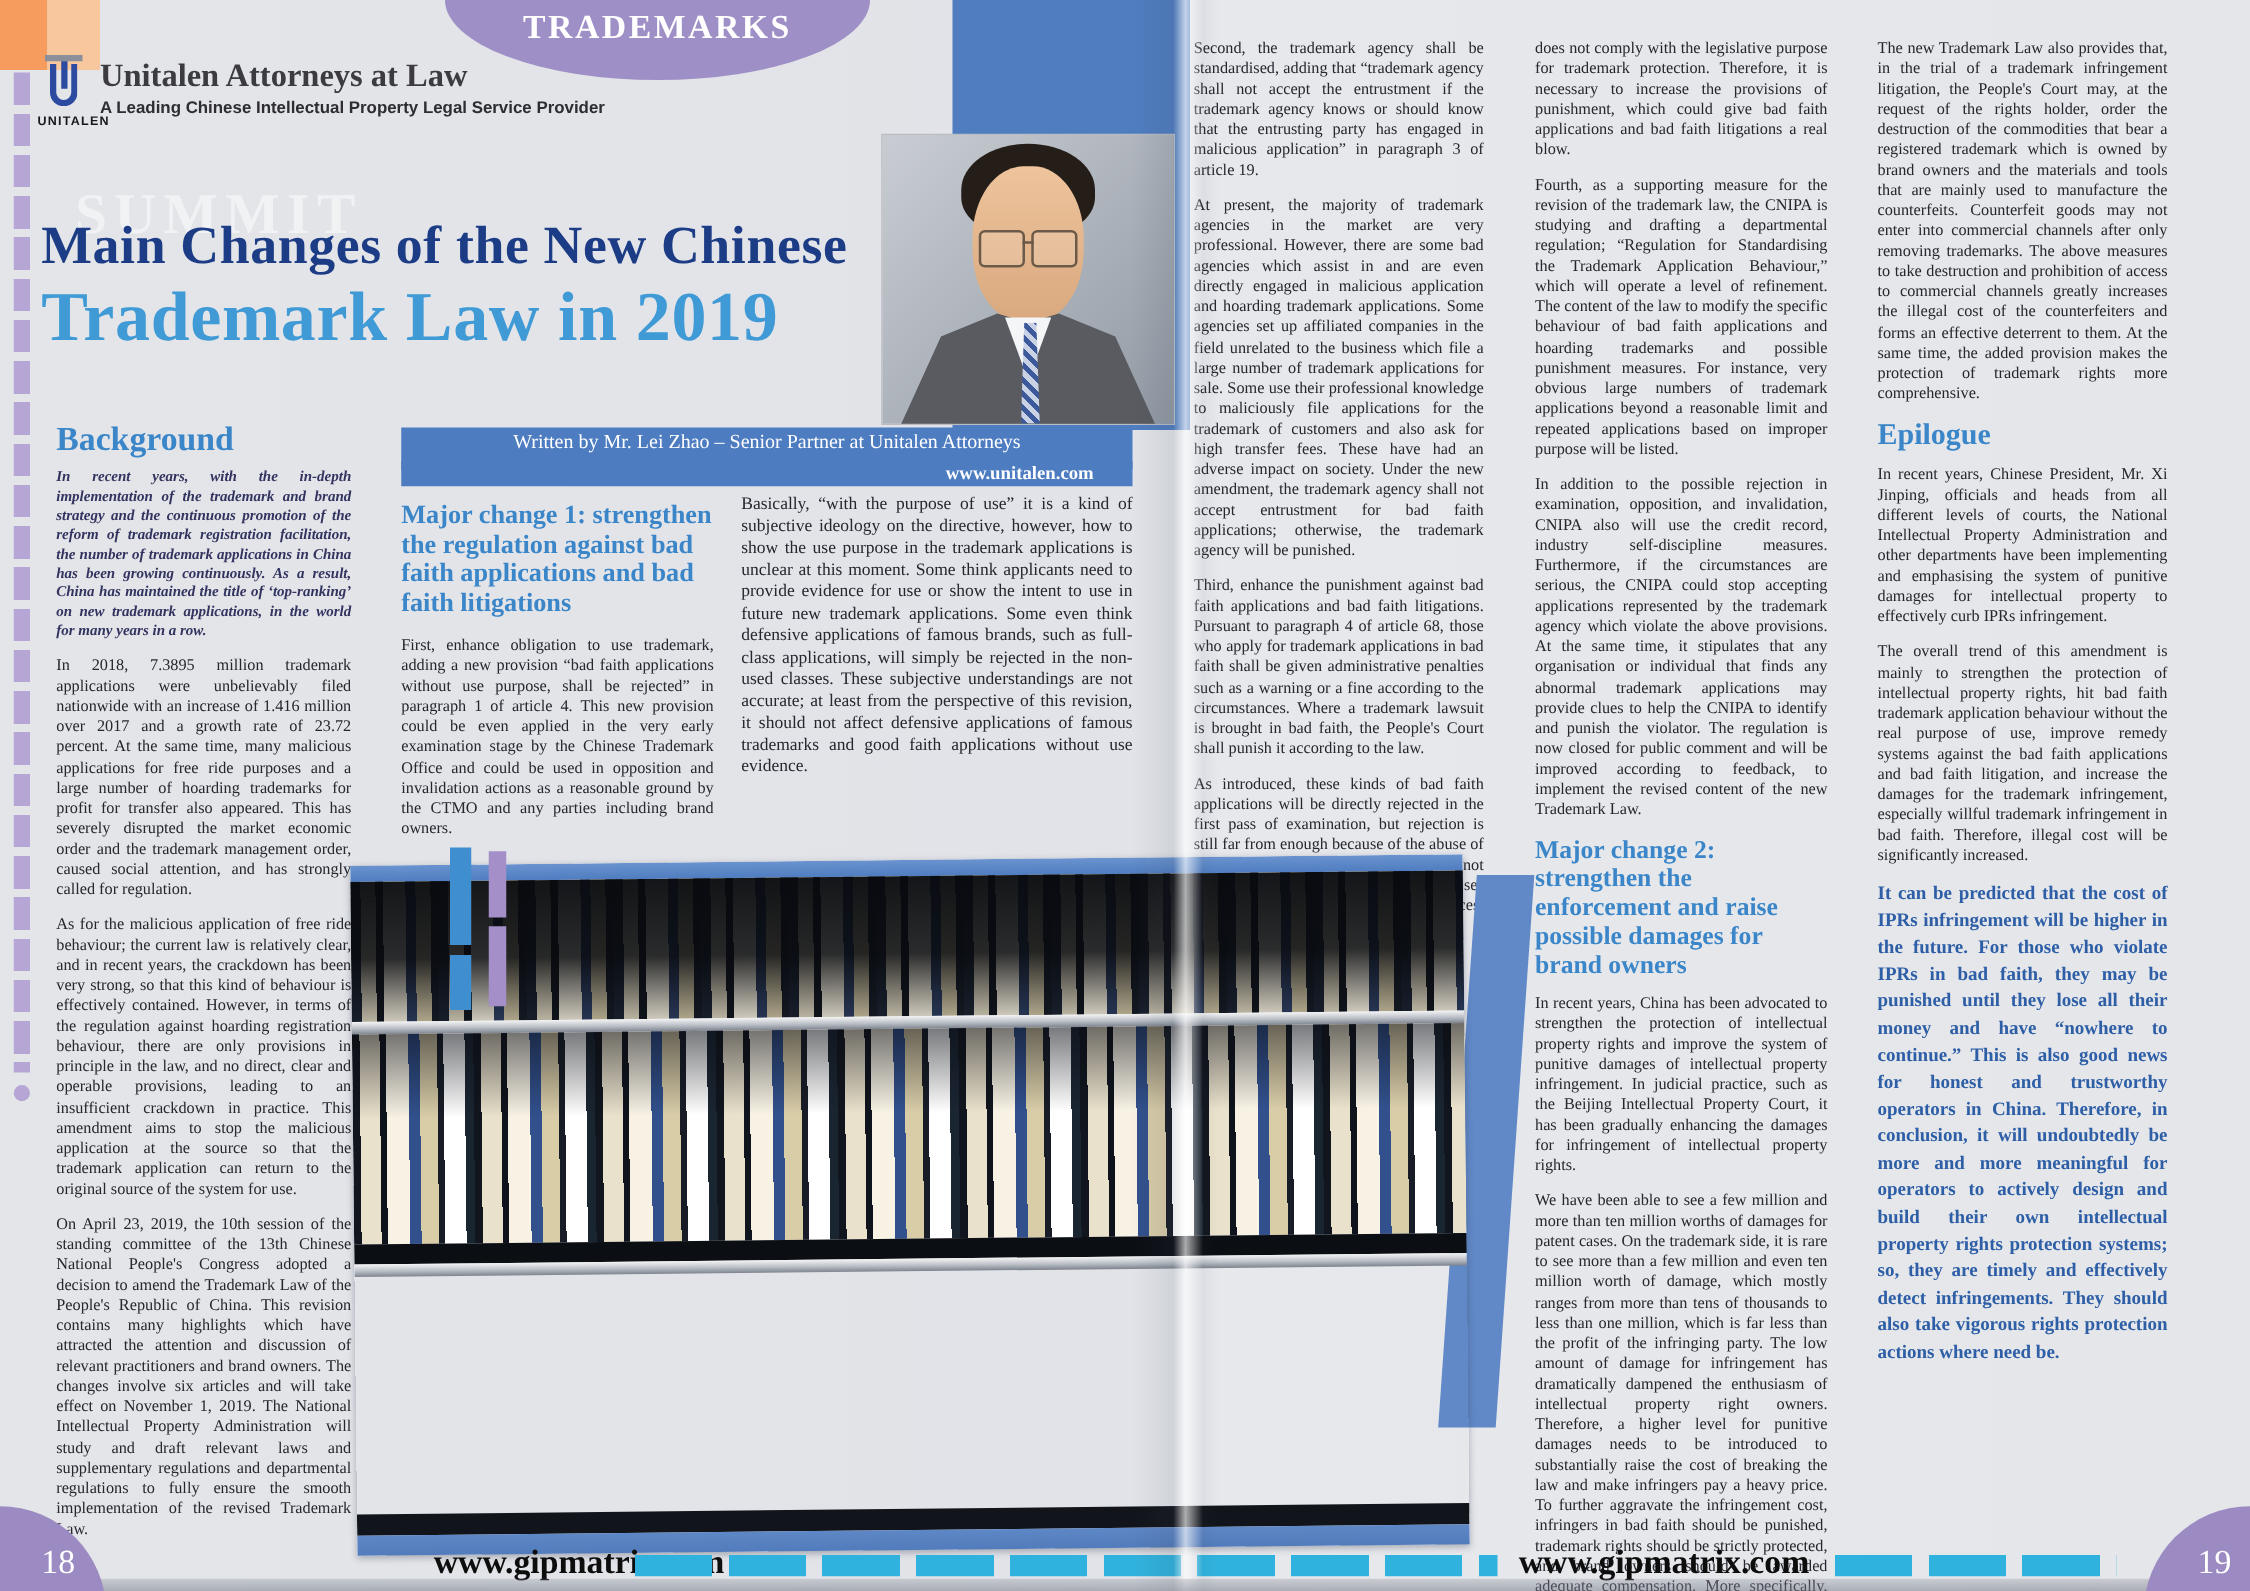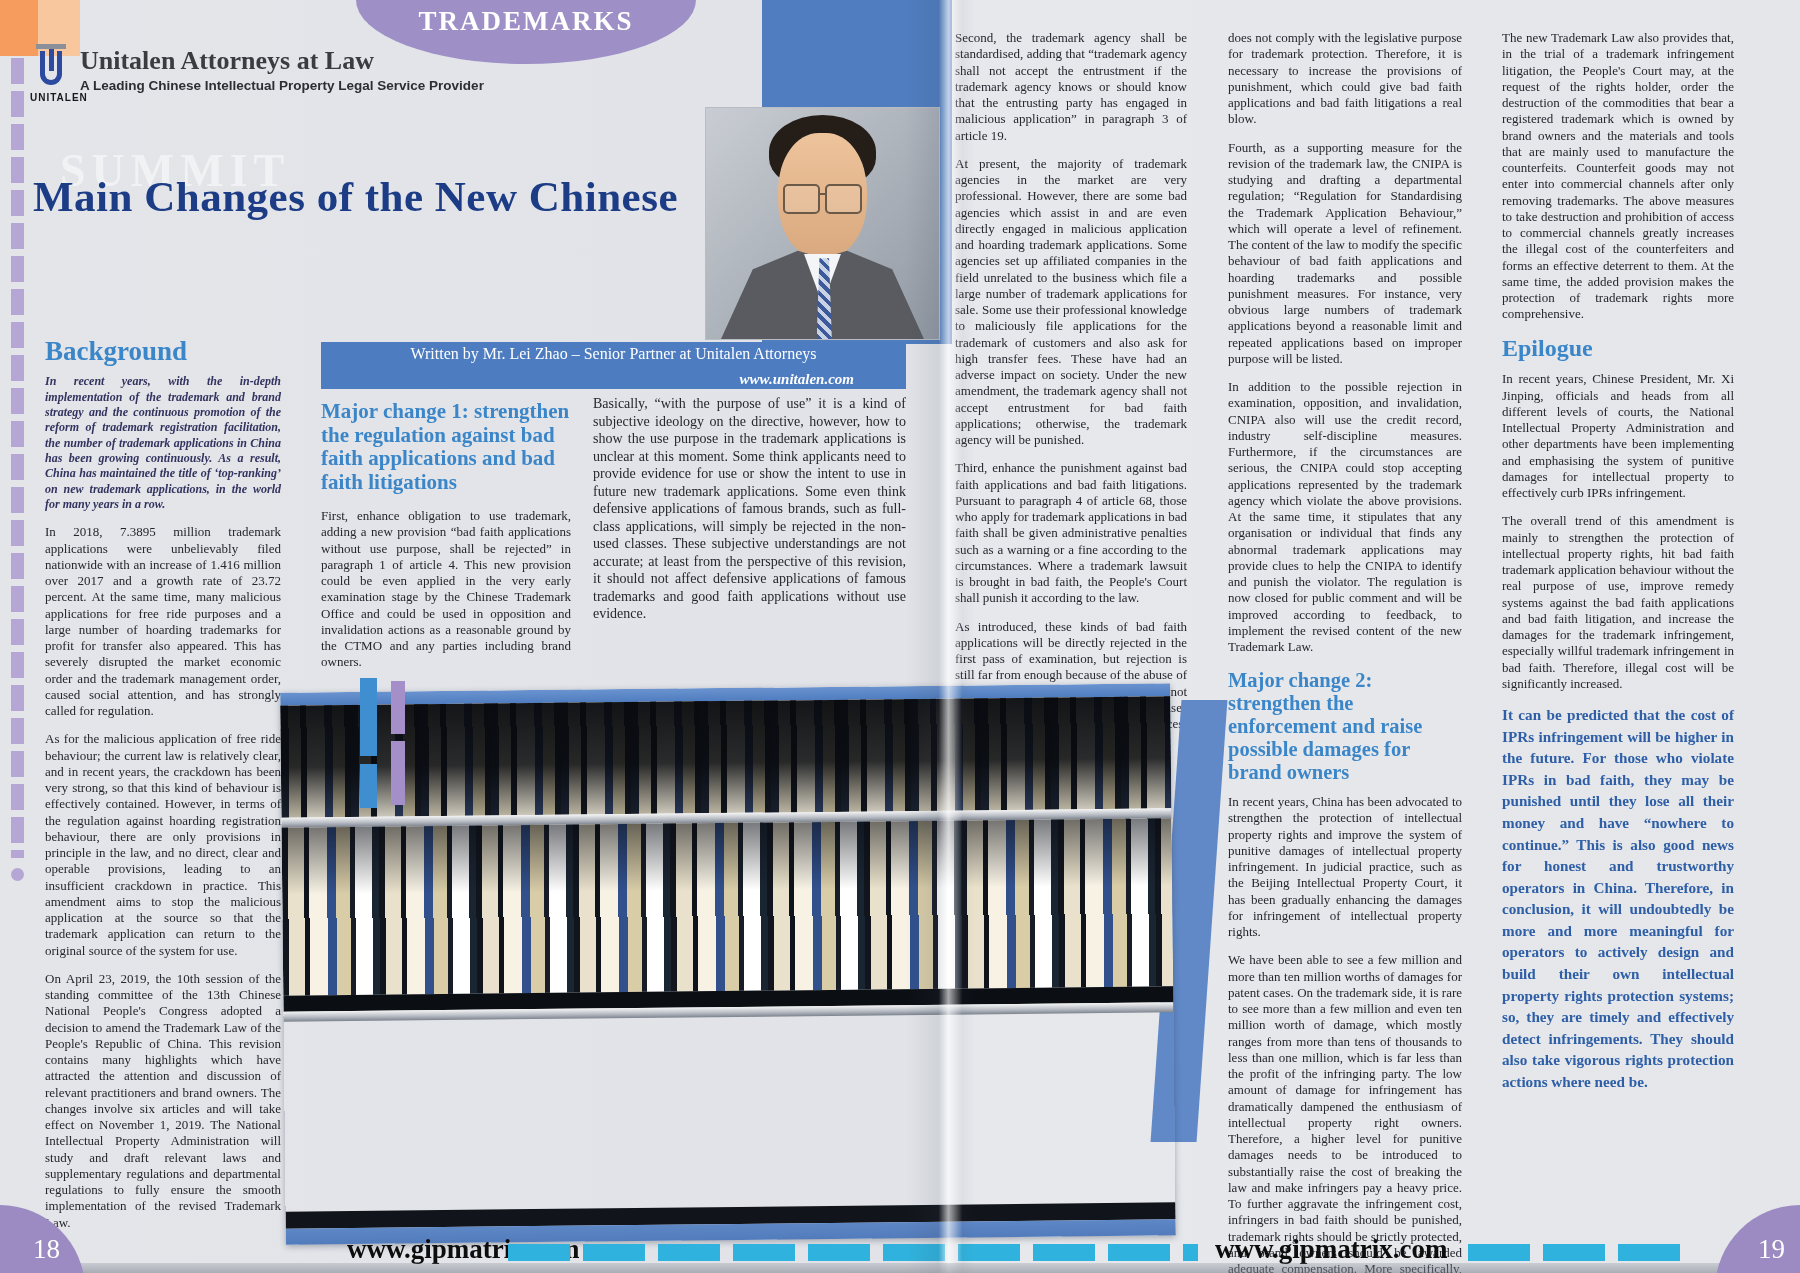--- a/index.html
+++ b/index.html
@@ -41,21 +41,21 @@
   #portrait .lens.l{left:0;} #portrait .lens.r{right:0;}
   #portrait .bridge{position:absolute;left:44%;top:35%;width:12%;height:2px;background:#6b5a48;}
   #portrait .suit{position:absolute;left:6%;top:61%;width:88%;height:40%;background:#595b60;
     clip-path:polygon(0 100%,16% 22%,38% 2%,50% 10%,62% 2%,84% 22%,100% 100%);}
   #portrait .shirt{position:absolute;left:42%;top:63%;width:16%;height:22%;background:#f4f5f7;clip-path:polygon(0 0,100% 0,50% 100%);}
   #portrait .tie{position:absolute;left:47.5%;top:65%;width:6.5%;height:35%;
     background:repeating-linear-gradient(45deg,#3c599c 0 4px,#c8d2e4 4px 8px);clip-path:polygon(18% 0,82% 0,100% 100%,0 100%);}
   
   .byline-bar{left:321px;width:585px;background:#4d7cc0;color:#fff;z-index:3;}
   #byline1{top:342px;height:34px;font-size:16px;text-align:center;line-height:23px;}
-  #byline2{top:369px;height:20px;font-size:15px;font-weight:bold;text-align:right;line-height:20px;padding-right:52px;box-sizing:border-box;font-style:italic;}
+  #byline2{top:369px;height:20px;font-size:15px;font-weight:bold;text-align:right;line-height:20px;padding-right:31px;box-sizing:border-box;}
   
   .col{position:absolute;text-align:justify;font-size:13px;line-height:1.25;z-index:2;}
   .col p{margin:0 0 12px 0;}
   .sec-head{color:#3b86c8;font-weight:bold;line-height:1.12;margin:0 0 10px 0;text-align:left;}
   #col1{left:45px;top:336px;width:236px;}
   #col1 .sec-head{font-size:27px;margin-bottom:8px;}
   .lead{font-style:italic;font-weight:bold;color:#33335f;font-size:12px;line-height:1.28;margin:0 0 14px 0;}
   #col2{left:321px;top:400px;width:250px;}
   #col2 .sec-head{font-size:21px;margin-bottom:14px;}
   #col3{left:593px;top:395px;width:313px;font-size:14px;}
@@ -118,20 +118,21 @@
   <div class="abs" id="logo-mark">
     <div class="abs" id="logo-topbar"></div>
     <div class="abs" id="logo-u"></div>
     <div class="abs" id="logo-stem"></div>
   </div>
   <div class="abs" id="logo-word">UNITALEN</div>
   <div class="abs" id="logo-title">Unitalen Attorneys at Law</div>
   <div class="abs" id="logo-tagline">A Leading Chinese Intellectual Property Legal Service Provider</div>
 
   <div class="abs" id="title1">Main Changes of the New Chinese</div>
+  <div class="abs" id="title2">Trademark Law in 2019</div>
 
   <div class="abs" id="photo-panel"></div>
   <div class="abs" id="portrait">
     <div class="hair"></div>
     <div class="face"></div>
     <div class="glasses">
       <div class="lens l"></div>
       <div class="lens r"></div>
       <div class="bridge"></div>
     </div>

